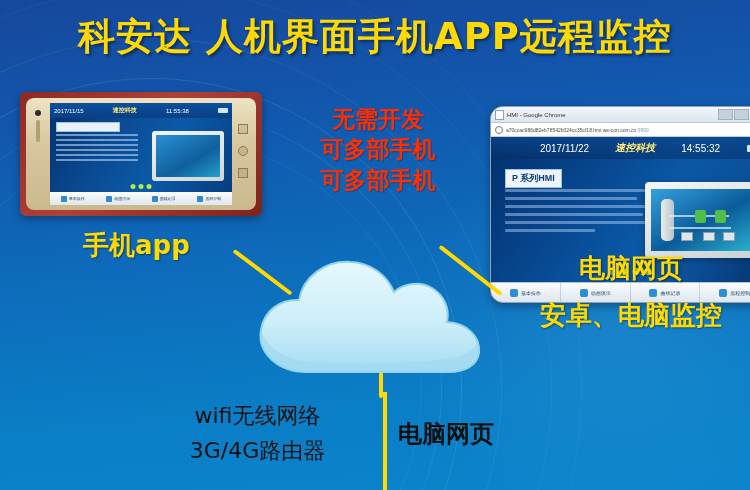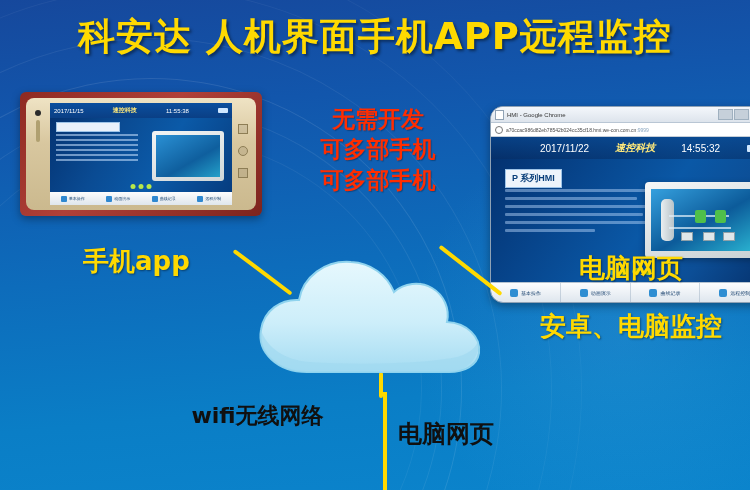--- a/index.html
+++ b/index.html
@@ -132,30 +132,30 @@
   
   #cloud{position:absolute;left:247px;top:252px;width:240px;height:128px;}
   #cloud svg{width:100%;height:100%;display:block;}
 
   
   .cline{position:absolute;background:#ffd900;transform-origin:0 0;height:4px;border-radius:2px;}
 
   
   .lbl{position:absolute;white-space:nowrap;font-weight:bold;
     font-family:"DejaVu Sans","Liberation Sans",sans-serif;}
-  #lbl-phone{left:83px;top:244px;font-size:26px;color:#ffd900;text-shadow:1px 1px 2px rgba(0,0,0,.4);}
+  #lbl-phone{left:83px;top:228px;font-size:26px;color:#ffd900;text-shadow:1px 1px 2px rgba(0,0,0,.4);}
   #red-block{position:absolute;left:288px;top:104px;width:180px;text-align:center;}
   #red-block div{font-size:23px;font-weight:bold;color:#ff2d00;line-height:1.32;
     font-family:"DejaVu Sans","Liberation Sans",sans-serif;text-shadow:1px 1px 1px rgba(0,0,0,.25);}
   #yel-block{position:absolute;left:512px;top:250px;width:238px;text-align:center;}
   #yel-block div{font-size:26px;font-weight:bold;color:#ffd900;line-height:1.42;
     font-family:"DejaVu Sans","Liberation Sans",sans-serif;text-shadow:1px 1px 2px rgba(0,0,0,.4);}
-  #yel-block div.sp{margin-top:22px;font-family:Liberation Serif, serif;}
+  #yel-block div.sp{margin-top:10px;}
   #wifi-block{position:absolute;left:150px;top:398px;width:215px;text-align:center;}
-  #wifi-block div{font-size:22px;font-weight:bold;color:#101010;line-height:1.6;
+  #wifi-block div{font-size:22px;font-weight:normal;color:#101010;line-height:1.6;
     font-family:"DejaVu Sans","Liberation Sans",sans-serif;}
   #wired-block{position:absolute;left:398px;top:418px;}
   #wired-block div{font-size:24px;font-weight:bold;color:#101010;
     font-family:"DejaVu Sans","Liberation Sans",sans-serif;}
   #divider{position:absolute;left:383px;top:392px;width:4px;height:98px;background:#ffd900;}
 </style>
 </head>
 <body>
 
 <div id="stage">
@@ -325,19 +325,20 @@
     </svg>
   </div>
 
   <div id="yel-block">
     <div>电脑网页</div>
     <div class="sp">安卓、电脑监控</div>
   </div>
 
   <div id="wifi-block">
     <div>wifi无线网络</div>
+    <div>3G/4G路由器</div>
   </div>
   <div id="divider"></div>
   <div id="wired-block">
     <div>电脑网页</div>
   </div>
 
 </div>
 
 </body></html>

